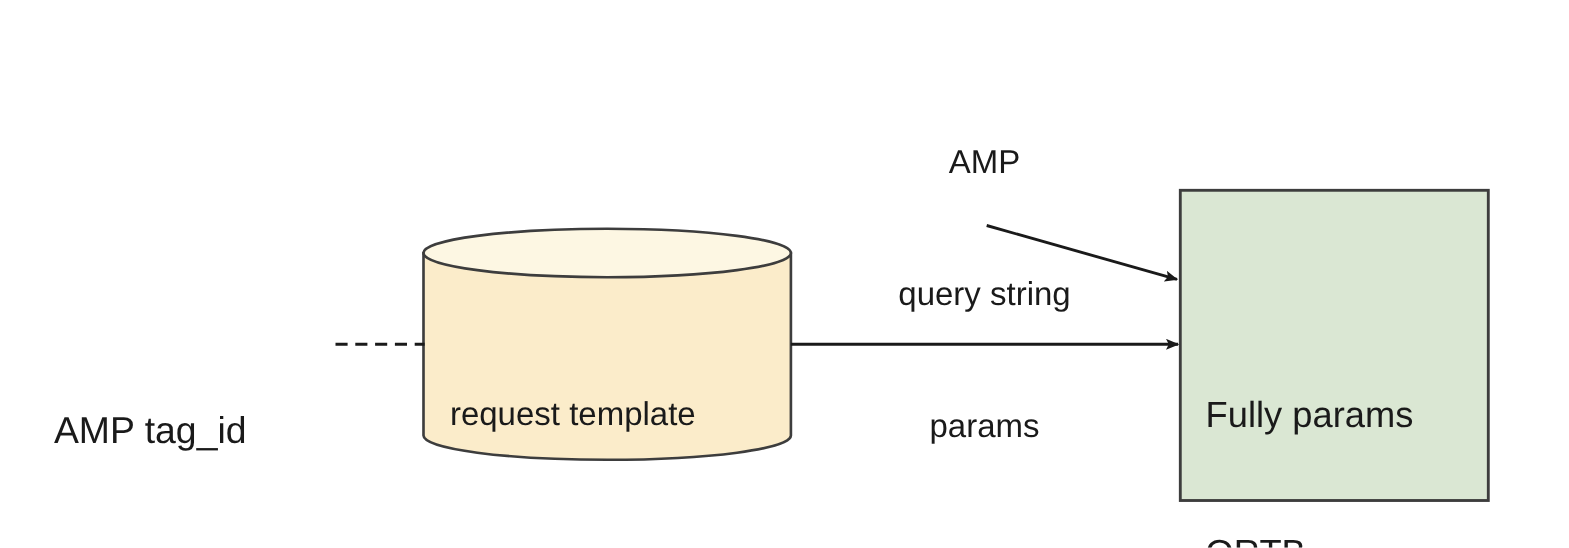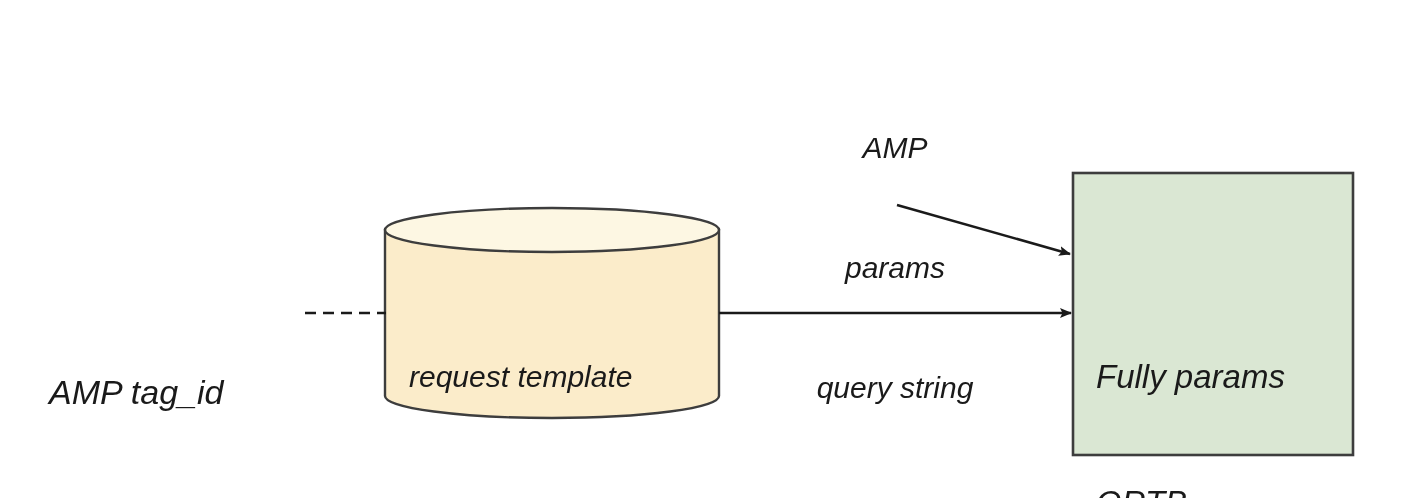--- a/index.html
+++ b/index.html
@@ -25,21 +25,20 @@
     width: 1426px;
     height: 498px;
   }
   .node-text {
     position: absolute;
     color: #1a1a1a;
     font-family: "Liberation Sans", sans-serif;
     white-space: pre;
     line-height: 38px;
     letter-spacing: 0px;
-    font-style: italic;
   }
   #label-amp-tag-id {
     left: 49px;
     top: 292px;
     font-size: 34px;
     line-height: 40px;
   }
   #cylinder-label {
     left: 409px;
     top: 279px;
@@ -91,22 +90,22 @@
   <div class="node-text" id="label-amp-tag-id">
     <span class="txt-line">AMP tag_id</span>
   </div>
 
   <div class="node-text" id="cylinder-label">
     <span class="txt-line">request template</span>
   </div>
 
   <div class="node-text" id="qs-label">
     <span class="txt-line">AMP</span>
+    <span class="txt-line">query string</span>
     <span class="txt-line">params</span>
-    <span class="txt-line">query string</span>
   </div>
 
   <div class="node-text" id="ortb-label">
     <span class="txt-line">Fully params</span>
     <span class="txt-line">ORTB</span>
   </div>
 
 </div>
 
 </body></html>

